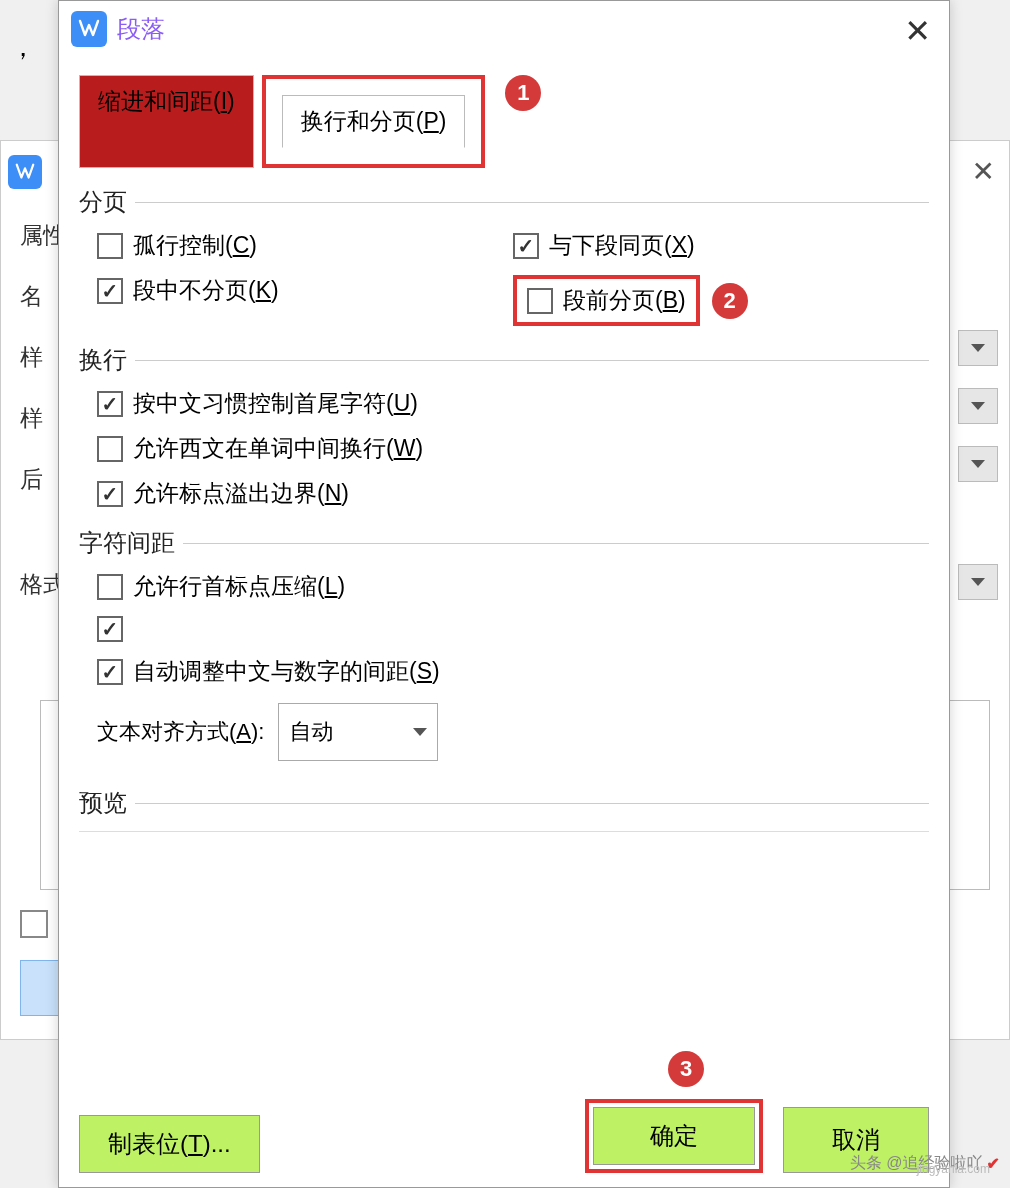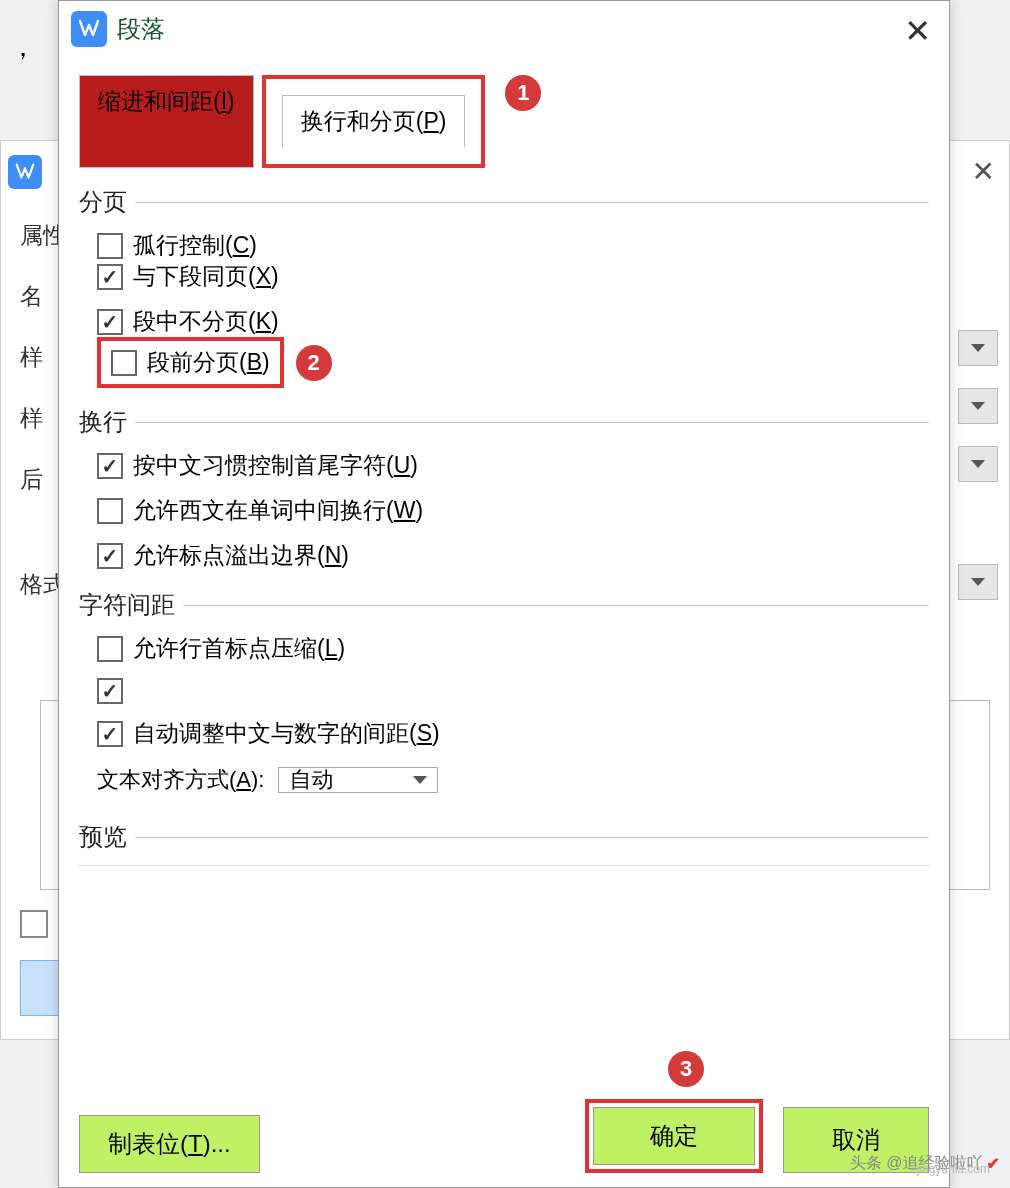--- a/index.html
+++ b/index.html
@@ -125,21 +125,21 @@
       background: #3d8ef7;
       border-radius: 6px;
       display: flex;
       align-items: center;
       justify-content: center;
       margin-right: 10px;
     }
     .app-icon svg { width: 24px; height: 24px; }
     .title-text {
       font-size: 24px;
-      color: #14532d;
+      color: #8b5cf6;
       text-align: center;
     }
     .close-btn {
       position: absolute;
       right: 18px;
       top: 14px;
       font-size: 32px;
       color: #333;
       cursor: pointer;
       line-height: 1;
@@ -183,21 +183,20 @@
     .section-label .line {
       flex: 1;
       height: 1px;
       background: #ccc;
     }
 
     .row {
       display: flex;
       margin-bottom: 14px;
       padding-left: 18px;
-      flex-direction: column;
     }
     .col { flex: 1; }
     .checkbox-wrap {
       display: flex;
       align-items: center;
       gap: 10px;
       font-size: 23px;
     }
     .checkbox {
       width: 26px;
@@ -242,21 +241,21 @@
 
     .align-row {
       display: flex;
       align-items: center;
       gap: 14px;
       padding-left: 18px;
       margin-top: 16px;
     }
     .dropdown {
       width: 160px;
-      height: 26px;
+      height: 58px;
       border: 1px solid #aaa;
       background: #fff;
       display: flex;
       align-items: center;
       justify-content: space-between;
       padding: 0 10px;
       font-size: 22px;
     }
     .dropdown::after {
       content: "";

